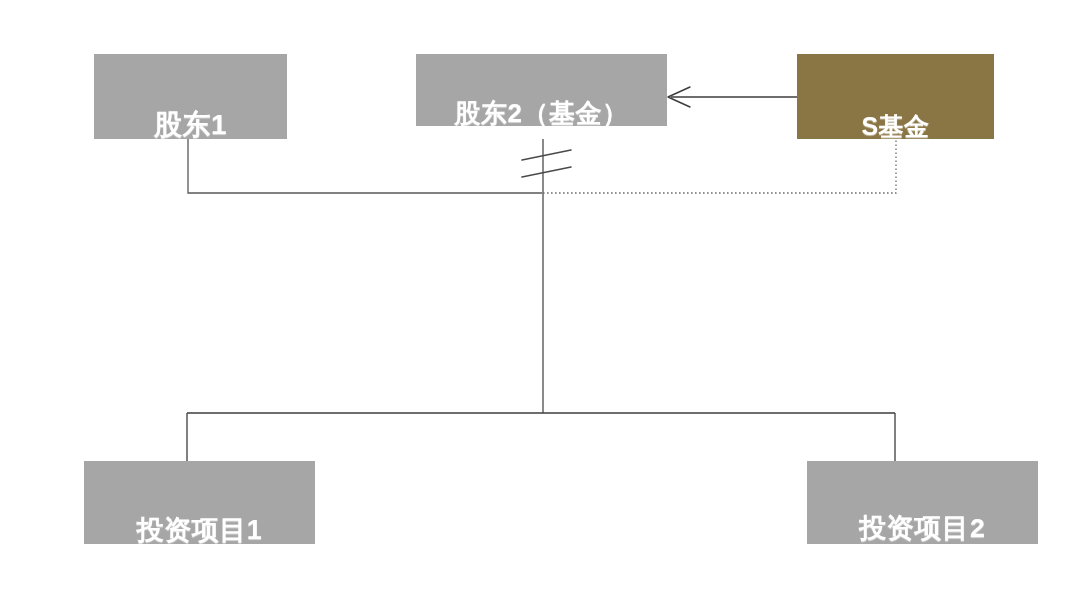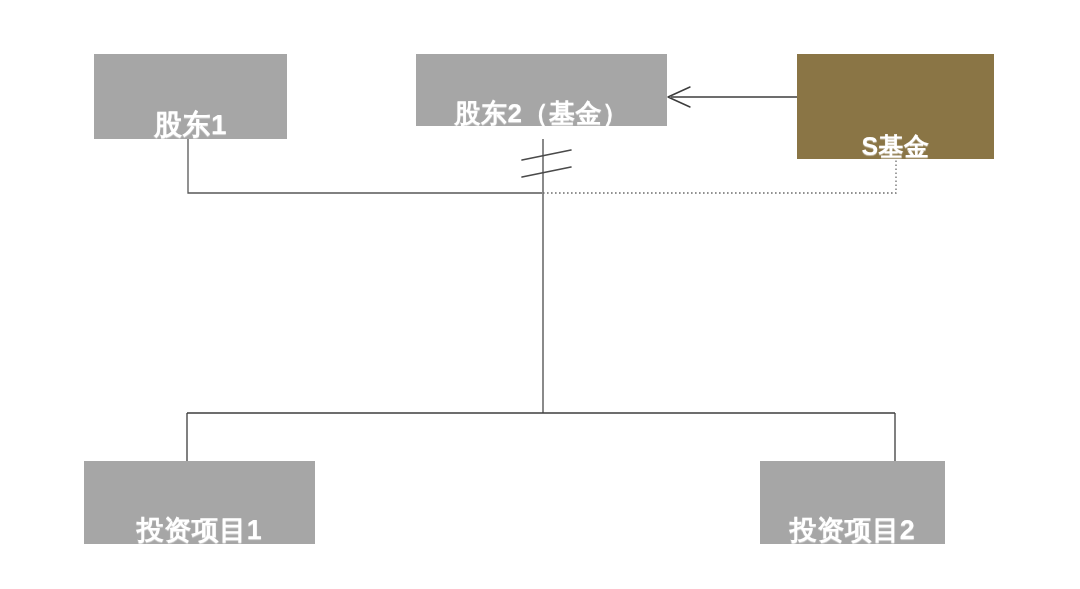--- a/index.html
+++ b/index.html
@@ -46,30 +46,31 @@
   
   #node-shareholder1 {
     left: 94px;  top: 54px;  width: 193px; height: 85px;
     font-size: 28px;
   }
   #node-shareholder2 {
     left: 416px; top: 54px;  width: 251px; height: 72px;
     font-size: 26px;
   }
   #node-sfund {
-    left: 797px; top: 54px;  width: 197px; height: 105px;
+    left: 797px; top: 54px;  width: 197px; height: 85px;
     font-size: 25px;
   }
   #node-project1 {
     left: 84px;  top: 461px; width: 231px; height: 83px;
     font-size: 27px;
   }
   #node-project2 {
-    left: 760px; top: 461px; width: 185px; height: 83px;
+    left: 807px; top: 461px; width: 231px; height: 83px;
     font-size: 27px;
+    font-family: Liberation Mono, monospace;
   }
 </style>
 </head>
 <body>
 
 <div id="diagram-canvas">
 
   <svg id="connector-layer" viewBox="0 0 1080 589" width="1080" height="589" xmlns="http://www.w3.org/2000/svg">
 
     <path d="M 188 139 L 188 193 L 543 193" fill="none" stroke="#585858" stroke-width="1.3"></path>

